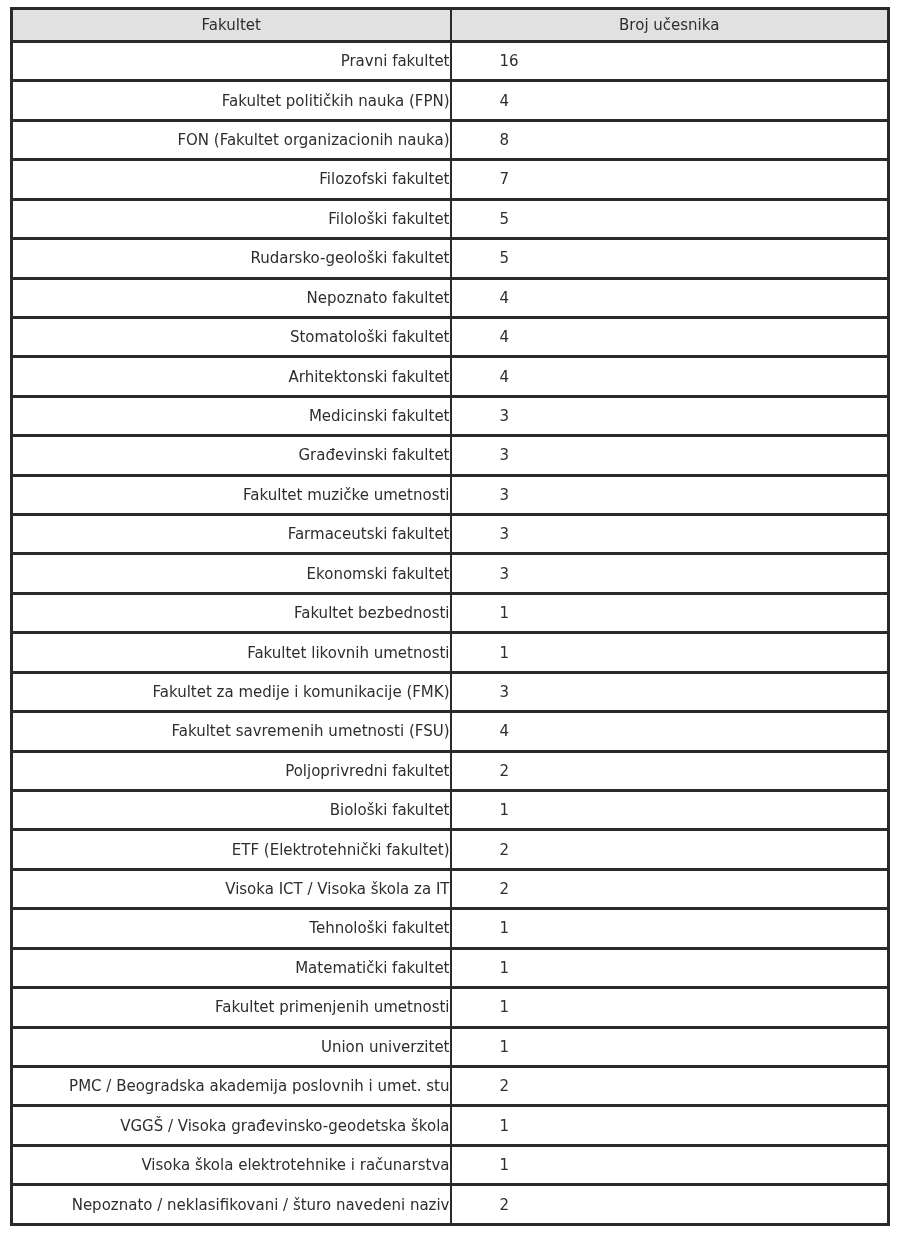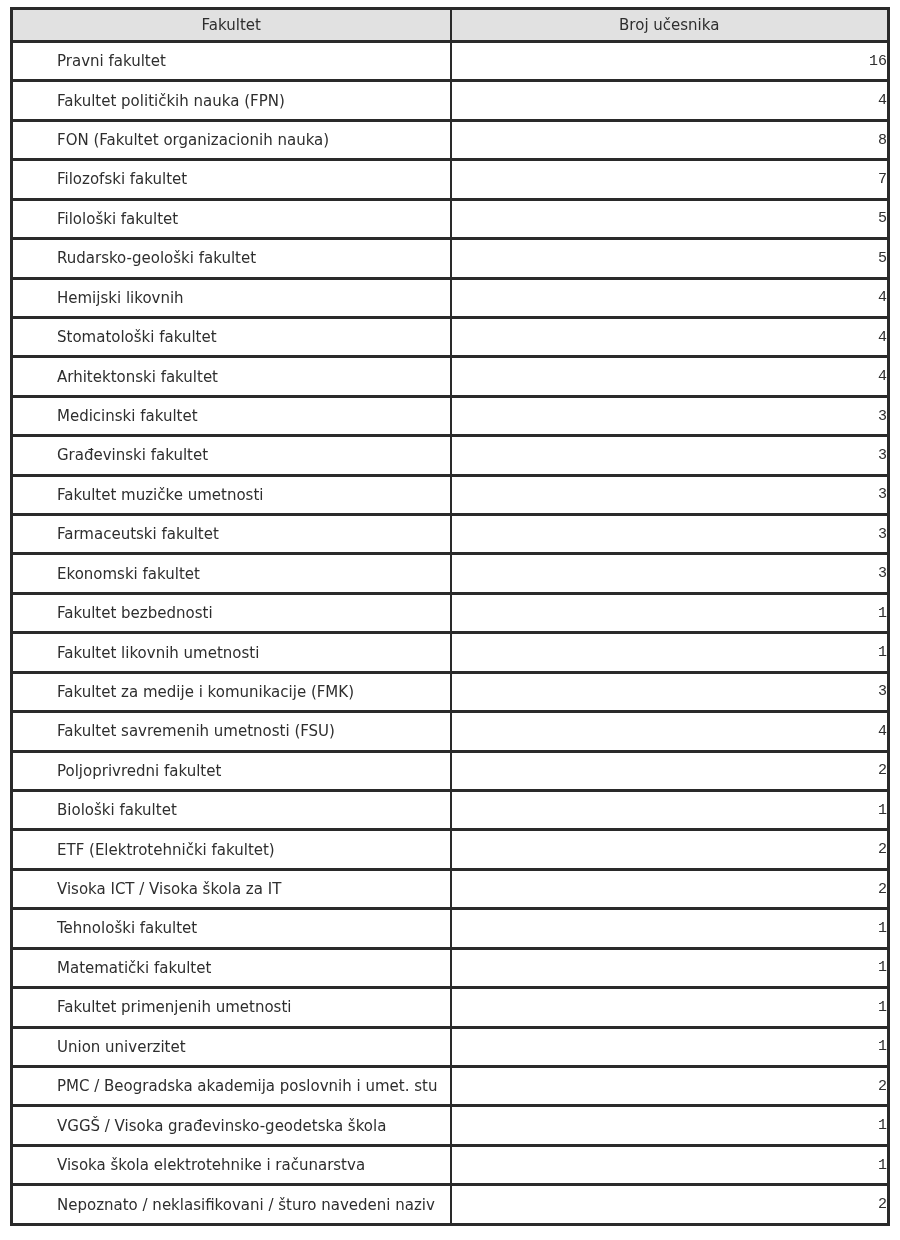--- a/index.html
+++ b/index.html
@@ -43,28 +43,27 @@
   table.data-table th {
     background: #e1e1e1;
     font-weight: 400;
     text-align: center;
     padding: 0;
   }
   td.name-cell {
     padding: 0 0 0 44px;
     white-space: nowrap;
     overflow: hidden;
-    text-align: left;
+    text-align: right;
   }
   td.count-cell {
     padding: 0 0 0 48px;
     white-space: nowrap;
     overflow: hidden;
-    text-align: right;
-    font-family: Liberation Mono, monospace;
+    text-align: left;
   }
   col.col-name  { width: 439px; }
   col.col-count { width: 438px; }
 </style>
 </head>
 <body>
 
 <div class="page">
   <table class="data-table">
     <colgroup>
@@ -96,21 +95,21 @@
         </tr>
         <tr>
           <td class="name-cell">Filološki fakultet</td>
           <td class="count-cell">5</td>
         </tr>
         <tr>
           <td class="name-cell">Rudarsko-geološki fakultet</td>
           <td class="count-cell">5</td>
         </tr>
         <tr>
-          <td class="name-cell">Hemijski likovnih</td>
+          <td class="name-cell">Nepoznato fakultet</td>
           <td class="count-cell">4</td>
         </tr>
         <tr>
           <td class="name-cell">Stomatološki fakultet</td>
           <td class="count-cell">4</td>
         </tr>
         <tr>
           <td class="name-cell">Arhitektonski fakultet</td>
           <td class="count-cell">4</td>
         </tr>

